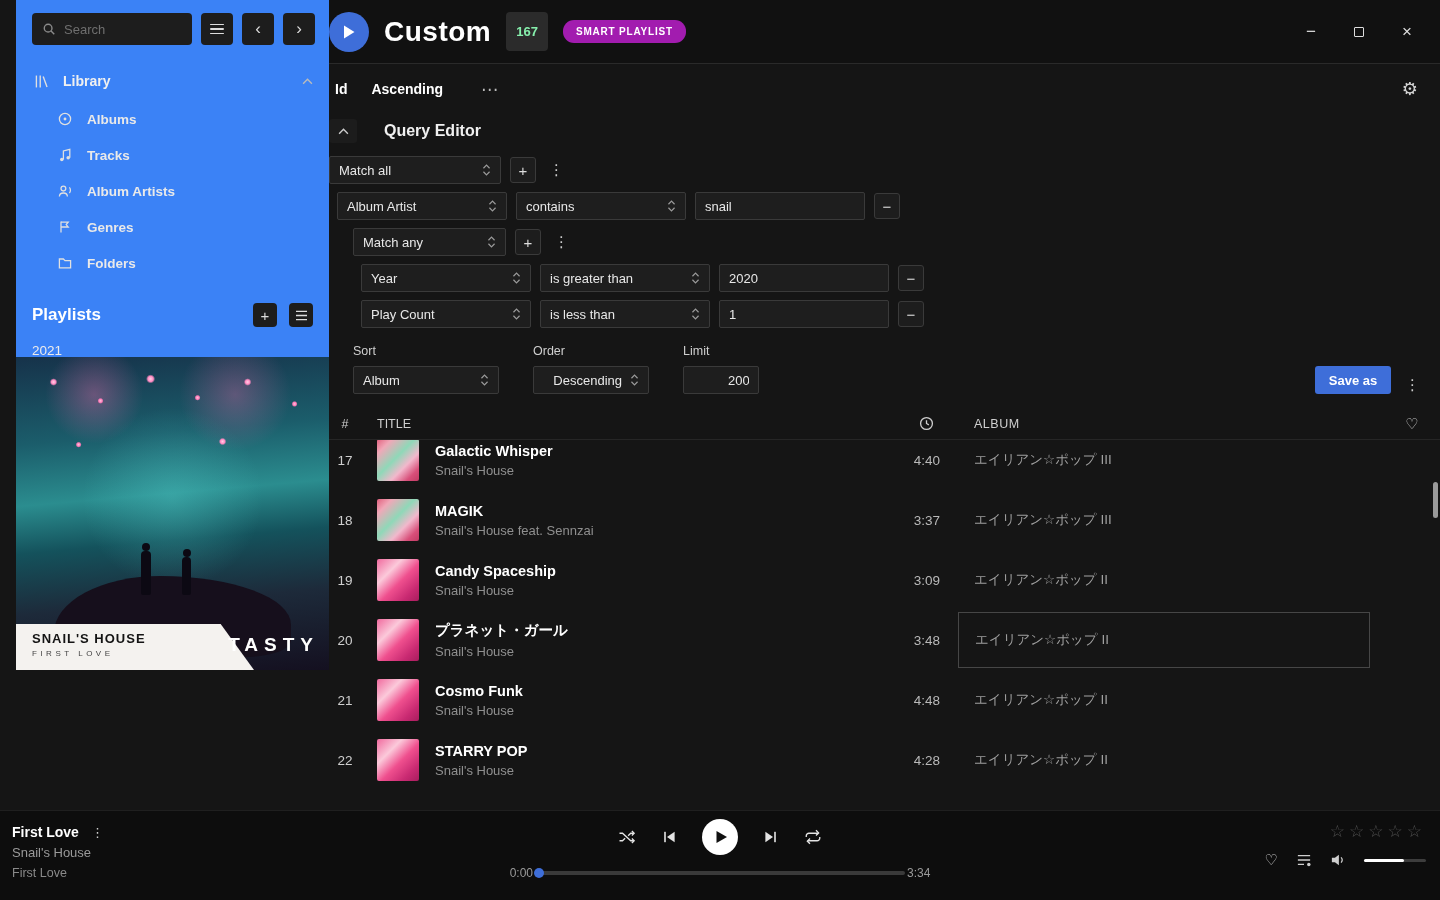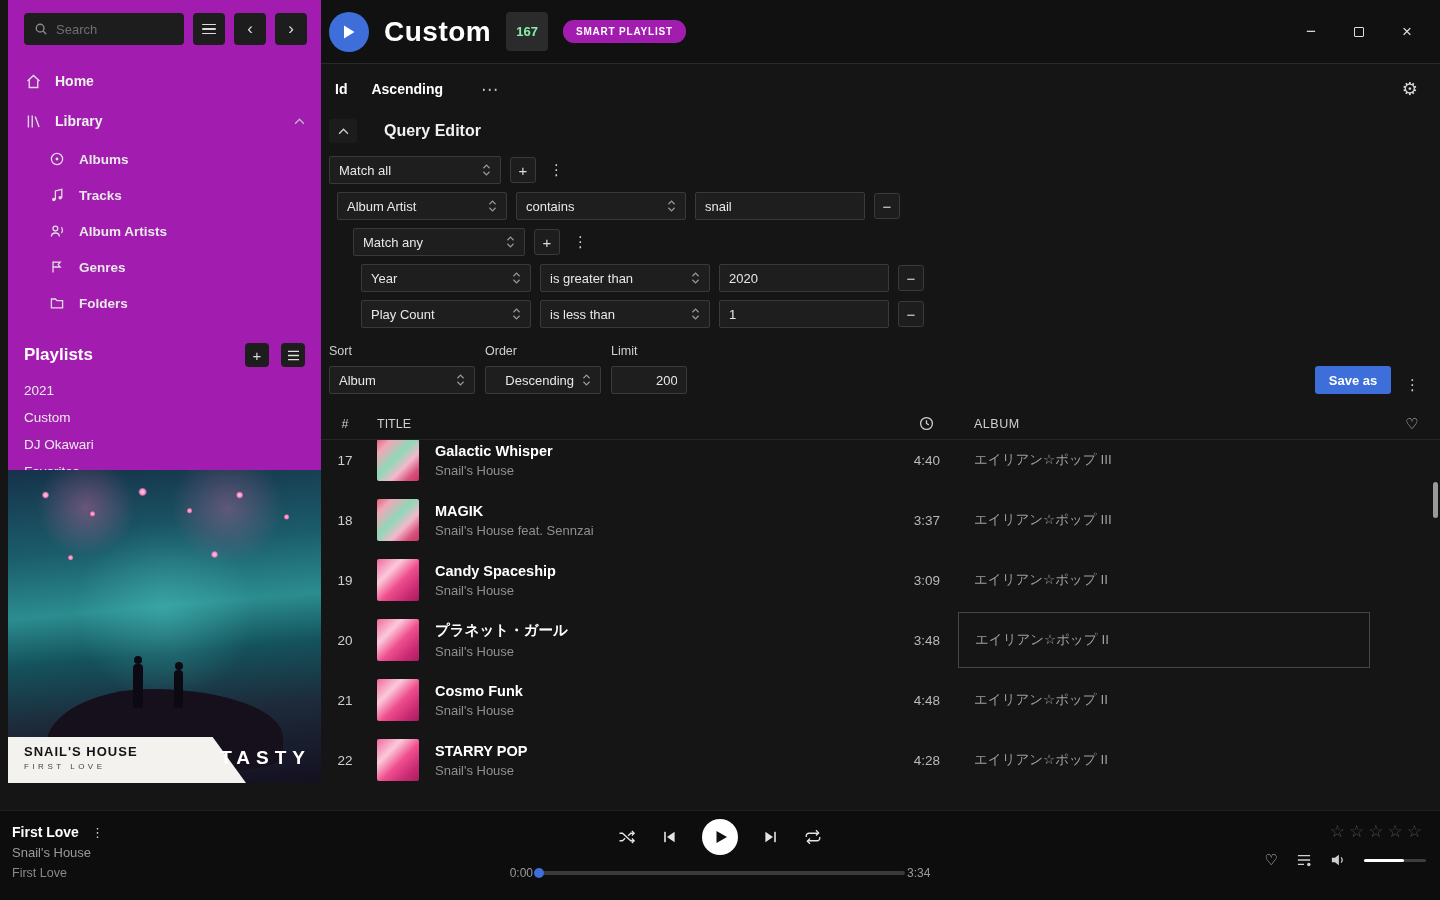--- a/index.html
+++ b/index.html
@@ -5,21 +5,21 @@
   * { margin:0; padding:0; box-sizing:border-box; }
   html,body { width:1440px; height:900px; }
   body {
     background:#151515; color:#fff; overflow:hidden; position:relative;
     font-family:"Liberation Sans","DejaVu Sans",sans-serif;
   }
   svg { display:block; }
   button { font-family:inherit; cursor:pointer; }
 
   
-  .sidebar { position:absolute; left:8px; top:0; width:313px; height:783px; background:#a21caf; z-index:3; }
+  .sidebar { position:absolute; left:16px; top:0; width:313px; height:670px; background:#3b82f6; z-index:3; }
   .sidebar-controls { display:flex; gap:9px; align-items:center; padding:13px 13px 8px 16px; }
   .search-box { flex:0 0 160px; height:32px; background:#1d1d1d; border-radius:4px; display:flex; align-items:center; padding:0 10px; gap:8px; }
   .search-box input { background:transparent; border:none; outline:none; color:#ddd; font-size:13px; width:112px; }
   .search-box input::placeholder { color:#6f6f6f; }
   .icon-btn { width:32px; height:32px; background:#1d1d1d; border-radius:4px; border:none; color:#ddd;
               display:flex; align-items:center; justify-content:center; font-size:17px; }
   .hamburger { display:flex; flex-direction:column; gap:3px; }
   .hamburger span { width:14px; height:1.6px; background:#ddd; border-radius:1px; }
 
   .nav { padding-top:8px; }
@@ -95,21 +95,21 @@
             font-size:13px; color:#e8e8e8; }
   .select { display:flex; align-items:center; justify-content:space-between; gap:8px; padding:0 9px; cursor:pointer; }
   .text-input { padding:0 9px; outline:none; }
   .w170 { width:170px; } .w146 { width:146px; } .w124 { width:116px;justify-content:flex-end; } .w76 { width:76px;padding-left:44px; }
   .sq-btn { width:26px; height:26px; background:#1d1d1d; border:1px solid #3a3a3a; border-radius:3px;
             color:#ddd; font-size:15px; display:flex; align-items:center; justify-content:center; }
   .kebab-btn { background:none; border:none; color:#ccc; font-size:15px; padding:0 4px; }
   .indent8 { margin-left:8px; } .indent24 { margin-left:24px; } .indent32 { margin-left:32px; }
 
   .qe-sort-row { display:flex; align-items:flex-end; gap:10px; margin-top:16px; }
-  .field-col { display:flex; flex-direction:column; gap:8px; }
+  .field-col { display:flex; flex-direction:column; gap:8px;margin-left:24px; }
   .field-label { font-size:12.5px; color:#cfcfcf; }
   .save-btn { margin-left:auto; width:76px; height:28px; background:var(--accent); border:none; border-radius:3px;
               color:#fff; font-size:13px; font-weight:bold; }
 
   
   .tracklist { margin-top:14px; }
   .t-grid { display:grid; grid-template-columns:64px 1fr 80px 440px 56px; align-items:center; }
   .t-head { position:relative; z-index:2; height:32px; background:#151515; border-bottom:1px solid #262626;
             color:#cfcfcf; font-size:12.5px; }
   .t-head .h-num { text-align:center; }
@@ -186,29 +186,20 @@
         </button>
       <button class="icon-btn">
           <span>›</span>
         </button>
     </div>
 
     <nav class="nav">
       <div class="nav-item">
         <span class="s-icon">
           <svg width="17" height="17" viewBox="0 0 20 20" fill="none" stroke="#e0e0e0" stroke-width="1.6">
-              <path d="M3 9.5L10 3l7 6.5"></path>
-              <path d="M5 8.5V17h10V8.5"></path>
-            </svg>
-        </span>
-        <span>Home</span>
-      </div>
-      <div class="nav-item">
-        <span class="s-icon">
-          <svg width="17" height="17" viewBox="0 0 20 20" fill="none" stroke="#e0e0e0" stroke-width="1.6">
               <path d="M4 3v14"></path>
               <path d="M8.5 3v14"></path>
               <path d="M12 4l4.5 12.5"></path>
             </svg>
         </span>
         <span>Library</span>
         <span class="spacer">
           <svg width="11" height="7" viewBox="0 0 12 8" fill="none" stroke="#bbb" stroke-width="1.6">
               <path d="M1 6.5L6 1.5L11 6.5"></path>
             </svg>
@@ -366,21 +357,21 @@
               <path d="M1.5 10L5 13.5L8.5 10"></path>
             </svg>
         </div>
         <input class="text-input w170" value="snail" style="">
         <button class="sq-btn">
             <span>−</span>
           </button>
       </div>
 
       <div class="qe-row indent24">
-        <div class="select" style="width:172px">
+        <div class="select" style="width:153px">
           <span>Match any</span>
           <svg width="9" height="14" viewBox="0 0 10 16" fill="none" stroke="#9a9a9a" stroke-width="1.4">
               <path d="M1.5 6L5 2.5L8.5 6"></path>
               <path d="M1.5 10L5 13.5L8.5 10"></path>
             </svg>
         </div>
         <button class="sq-btn">
             <span>+</span>
           </button>
         <button class="kebab-btn"><span>⋮</span></button>

